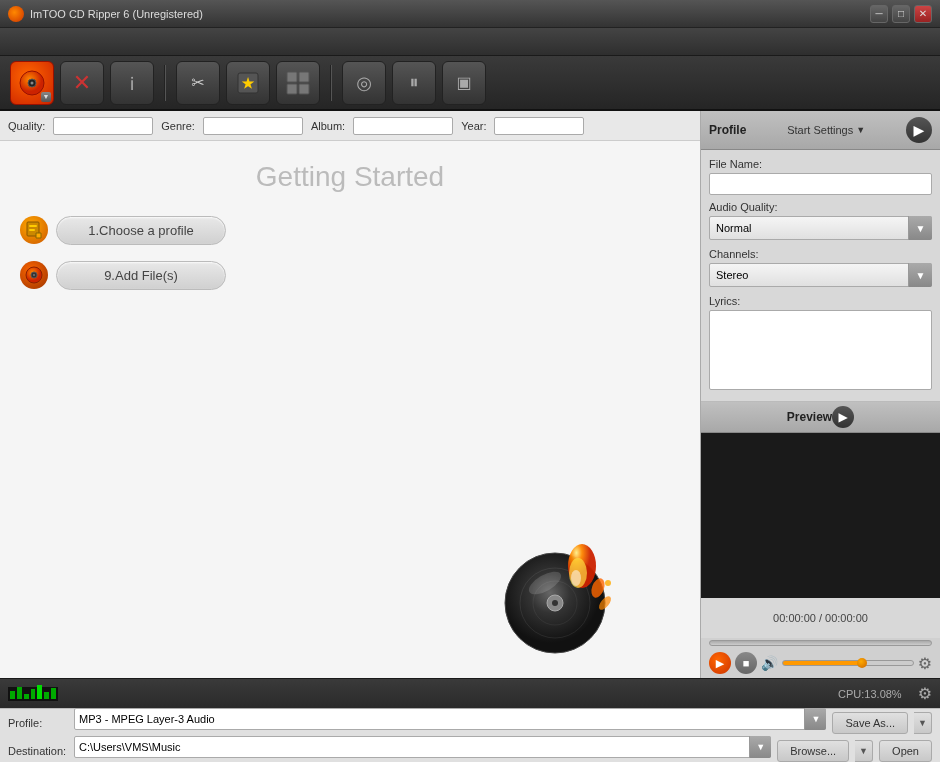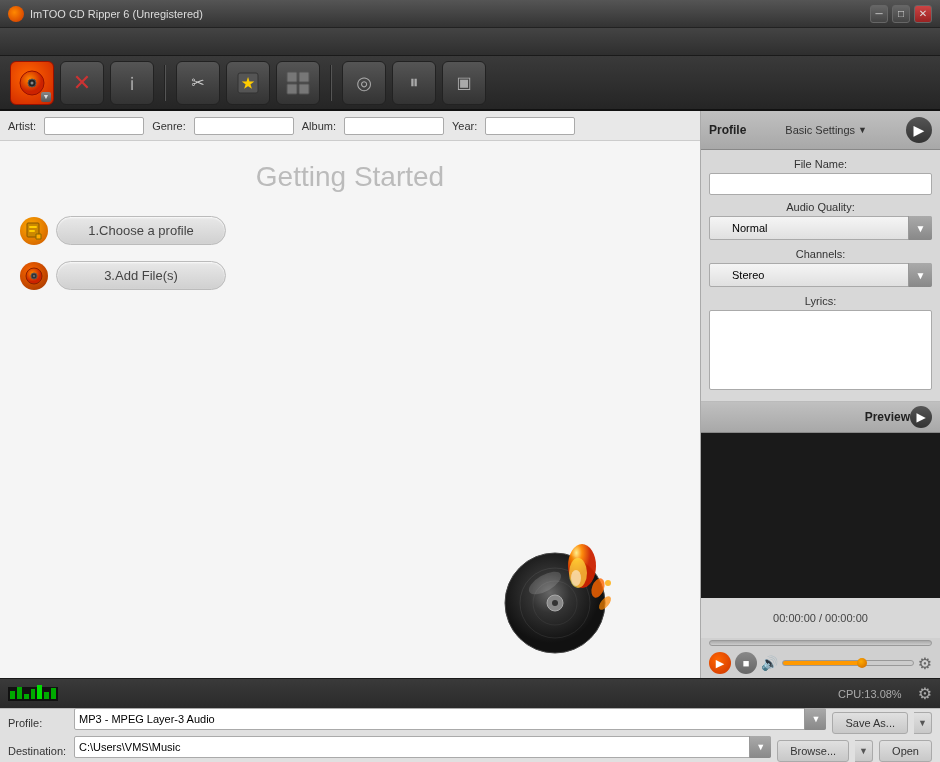--- a/index.html
+++ b/index.html
@@ -159,21 +159,21 @@
     #steps-panel {
       position: absolute;
       top: 75px;
       left: 20px;
       display: flex;
       flex-direction: column;
       gap: 16px;
     }
     .step-btn {
       display: flex;
-      align-items: center;
+      align-items: flex-start;
       gap: 8px;
       cursor: pointer;
     }
     .step-icon {
       width: 28px; height: 28px;
       border-radius: 50%;
       display: flex; align-items: center; justify-content: center;
       font-size: 14px;
       flex-shrink: 0;
     }
@@ -237,21 +237,20 @@
     }
 
     .settings-section {
       padding: 8px;
     }
     .settings-label {
       color: #333;
       font-size: 11px;
       margin-bottom: 3px;
       display: block;
-      text-align: center;
     }
     .settings-input {
       width: 100%;
       height: 22px;
       border: 1px solid #aaa;
       background: white;
       border-radius: 2px;
       padding: 0 4px;
       font-size: 11px;
       margin-bottom: 6px;
@@ -259,21 +258,21 @@
     .settings-select-wrapper {
       position: relative;
       margin-bottom: 8px;
     }
     .settings-select {
       width: 100%;
       height: 24px;
       border: 1px solid #aaa;
       background: linear-gradient(to bottom, #f5f5f5, #e0e0e0);
       border-radius: 2px;
-      padding: 0 24px 0 22px;
+      padding: 0 24px 0 6px;
       font-size: 11px;
       appearance: none;
       cursor: pointer;
     }
     .select-arrow {
       position: absolute;
       right: 0;
       top: 0;
       width: 24px;
       height: 24px;
@@ -298,21 +297,21 @@
 
     
     #preview-panel {
       flex: 1;
       background: #d0d0d0;
       border-top: 1px solid #bbb;
       display: flex;
       flex-direction: column;
     }
     #preview-header {
-      display: flex; align-items: center; justify-content: flex-end;
+      display: flex; align-items: center; justify-content: center;
       padding: 4px 8px;
       background: linear-gradient(to bottom, #c0c0c0, #a8a8a8);
       border-bottom: 1px solid #888;
     }
     #preview-title { font-weight: bold; color: #222; font-size: 12px; }
     #preview-video-area {
       flex: 1;
       background: #1a1a1a;
     }
     #preview-time {
@@ -506,21 +505,21 @@
   <div class="tb-btn" style="font-size:18px;color:#aaa;">◎</div>
   <div class="tb-btn" style="font-size:18px;color:#aaa;">⏸</div>
   <div class="tb-btn" style="font-size:16px;color:#aaa;">▣</div>
 </div>
 
 <div id="main-container" style="display:flex; height:calc(762px - 28px - 28px - 55px - 58px - 26px); min-height:0;">
 
   <div id="left-panel" style="flex:1; display:flex; flex-direction:column; background:#f0f0f0;">
 
     <div id="meta-bar">
-      <span class="meta-label">Artist:</span>
+      <span class="meta-label">Quality:</span>
       <input class="meta-input meta-artist" type="text" style="">
       <span class="meta-label">Genre:</span>
       <input class="meta-input meta-genre" type="text" style="">
       <span class="meta-label">Album:</span>
       <input class="meta-input meta-album" type="text" style="">
       <span class="meta-label">Year:</span>
       <input class="meta-input meta-year" type="text" style="">
     </div>
 
     <div id="content-area" style="flex:1; position:relative; background:#f5f5f5;">
@@ -546,21 +545,21 @@
               <circle cx="10" cy="10" r="3" fill="#333" stroke="#555"></circle>
               <circle cx="10" cy="10" r="1" fill="#777"></circle>
               <defs>
                   <radialGradient id="addg" cx="40%" cy="35%">
                     <stop offset="0%" stop-color="#ff8800"></stop>
                     <stop offset="100%" stop-color="#cc2200"></stop>
                   </radialGradient>
                 </defs>
             </svg>
           </div>
-          <div class="step-label">3.Add File(s)</div>
+          <div class="step-label">9.Add File(s)</div>
         </div>
       </div>
 
       <div id="cd-image">
         <svg class="cd-svg" viewBox="0 0 130 130">
 
           <defs>
             <radialGradient id="cdg" cx="45%" cy="40%">
               <stop offset="0%" stop-color="#666"></stop>
               <stop offset="40%" stop-color="#333"></stop>
@@ -593,21 +592,21 @@
         </svg>
       </div>
     </div>
   </div>
 
   <div id="right-panel" style="width:240px; display:flex; background:#d8d8d8; border-left:1px solid #aaa;">
 
     <div id="profile-header">
       <span id="profile-title">Profile</span>
       <div id="basic-settings-btn">
-        <span>Basic Settings</span>
+        <span>Start Settings</span>
         <span style="font-size:9px;">▼</span>
       </div>
       <div id="profile-expand-btn">▶</div>
     </div>
 
     <div class="settings-section">
       <label class="settings-label">File Name:</label>
       <input class="settings-input" type="text" style="">
 
       <label class="settings-label">Audio Quality:</label>

